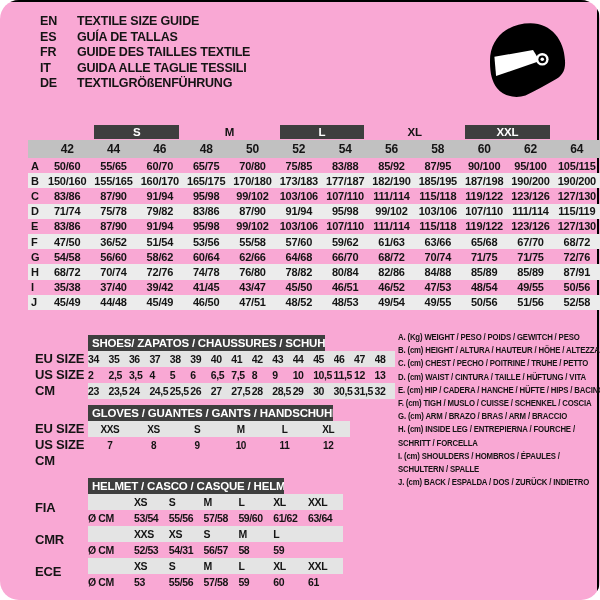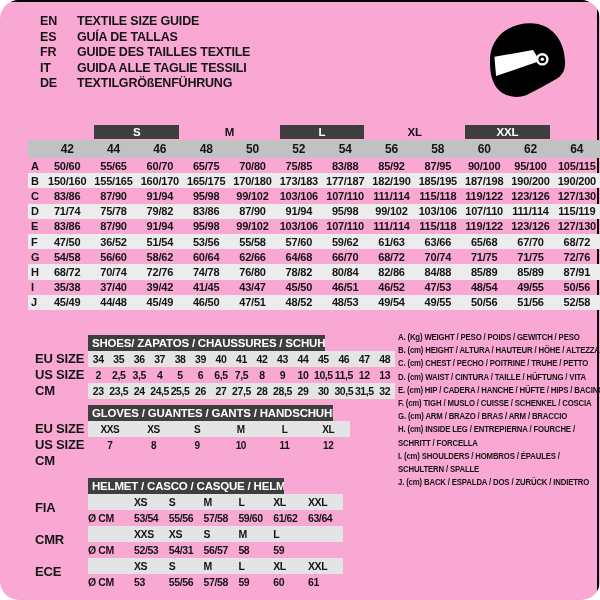--- a/index.html
+++ b/index.html
@@ -31,21 +31,21 @@
   .lt{text-align:left;padding-left:3px;}
 
   
   .tbl{position:absolute;left:88px;}
   .bar{height:16px;background:var(--dark);color:#fff;font-size:11.5px;line-height:16px;
        padding-left:4px;text-align:left;white-space:nowrap;overflow:hidden;}
   .t-row{display:grid;height:16px;align-items:center;font-size:10.5px;letter-spacing:-0.4px;}
   .t-row.gray{background:var(--lrow);}
   .shoes{top:335px;width:307px;}
   .shoes .bar{width:233px;}
-  .shoes .t-row{grid-template-columns:repeat(15,1fr);text-align:center;}
+  .shoes .t-row{grid-template-columns:repeat(15,1fr);text-align:left;}
   .gloves{top:405px;width:262px;}
   .gloves .bar{width:241px;}
   .gloves .t-row{grid-template-columns:repeat(6,1fr);text-align:center;font-size:10px;}
   .helm{top:478px;width:255px;}
   .helm .bar{width:192px;}
   .helm .t-row{grid-template-columns:46px repeat(6,34.8px);text-align:left;}
 
   
   .row-labels{position:absolute;left:35px;font-size:13px;}
   .row-labels div{height:16px;line-height:16px;}

